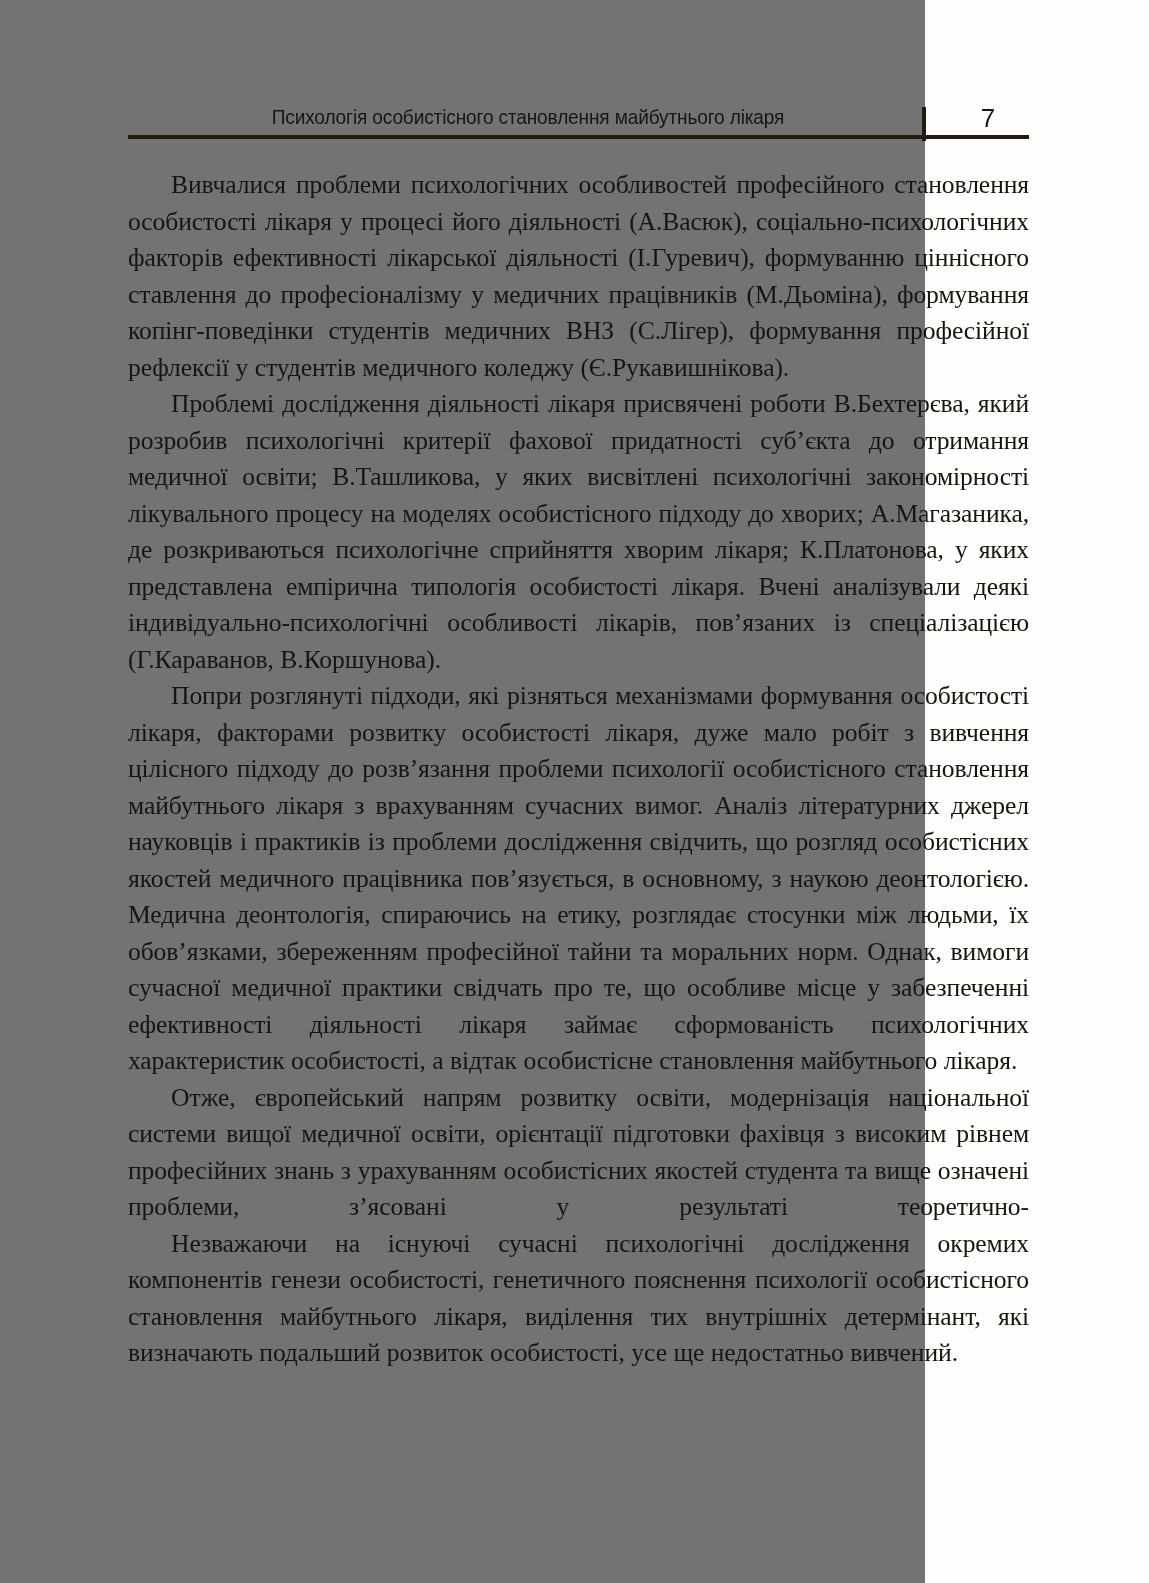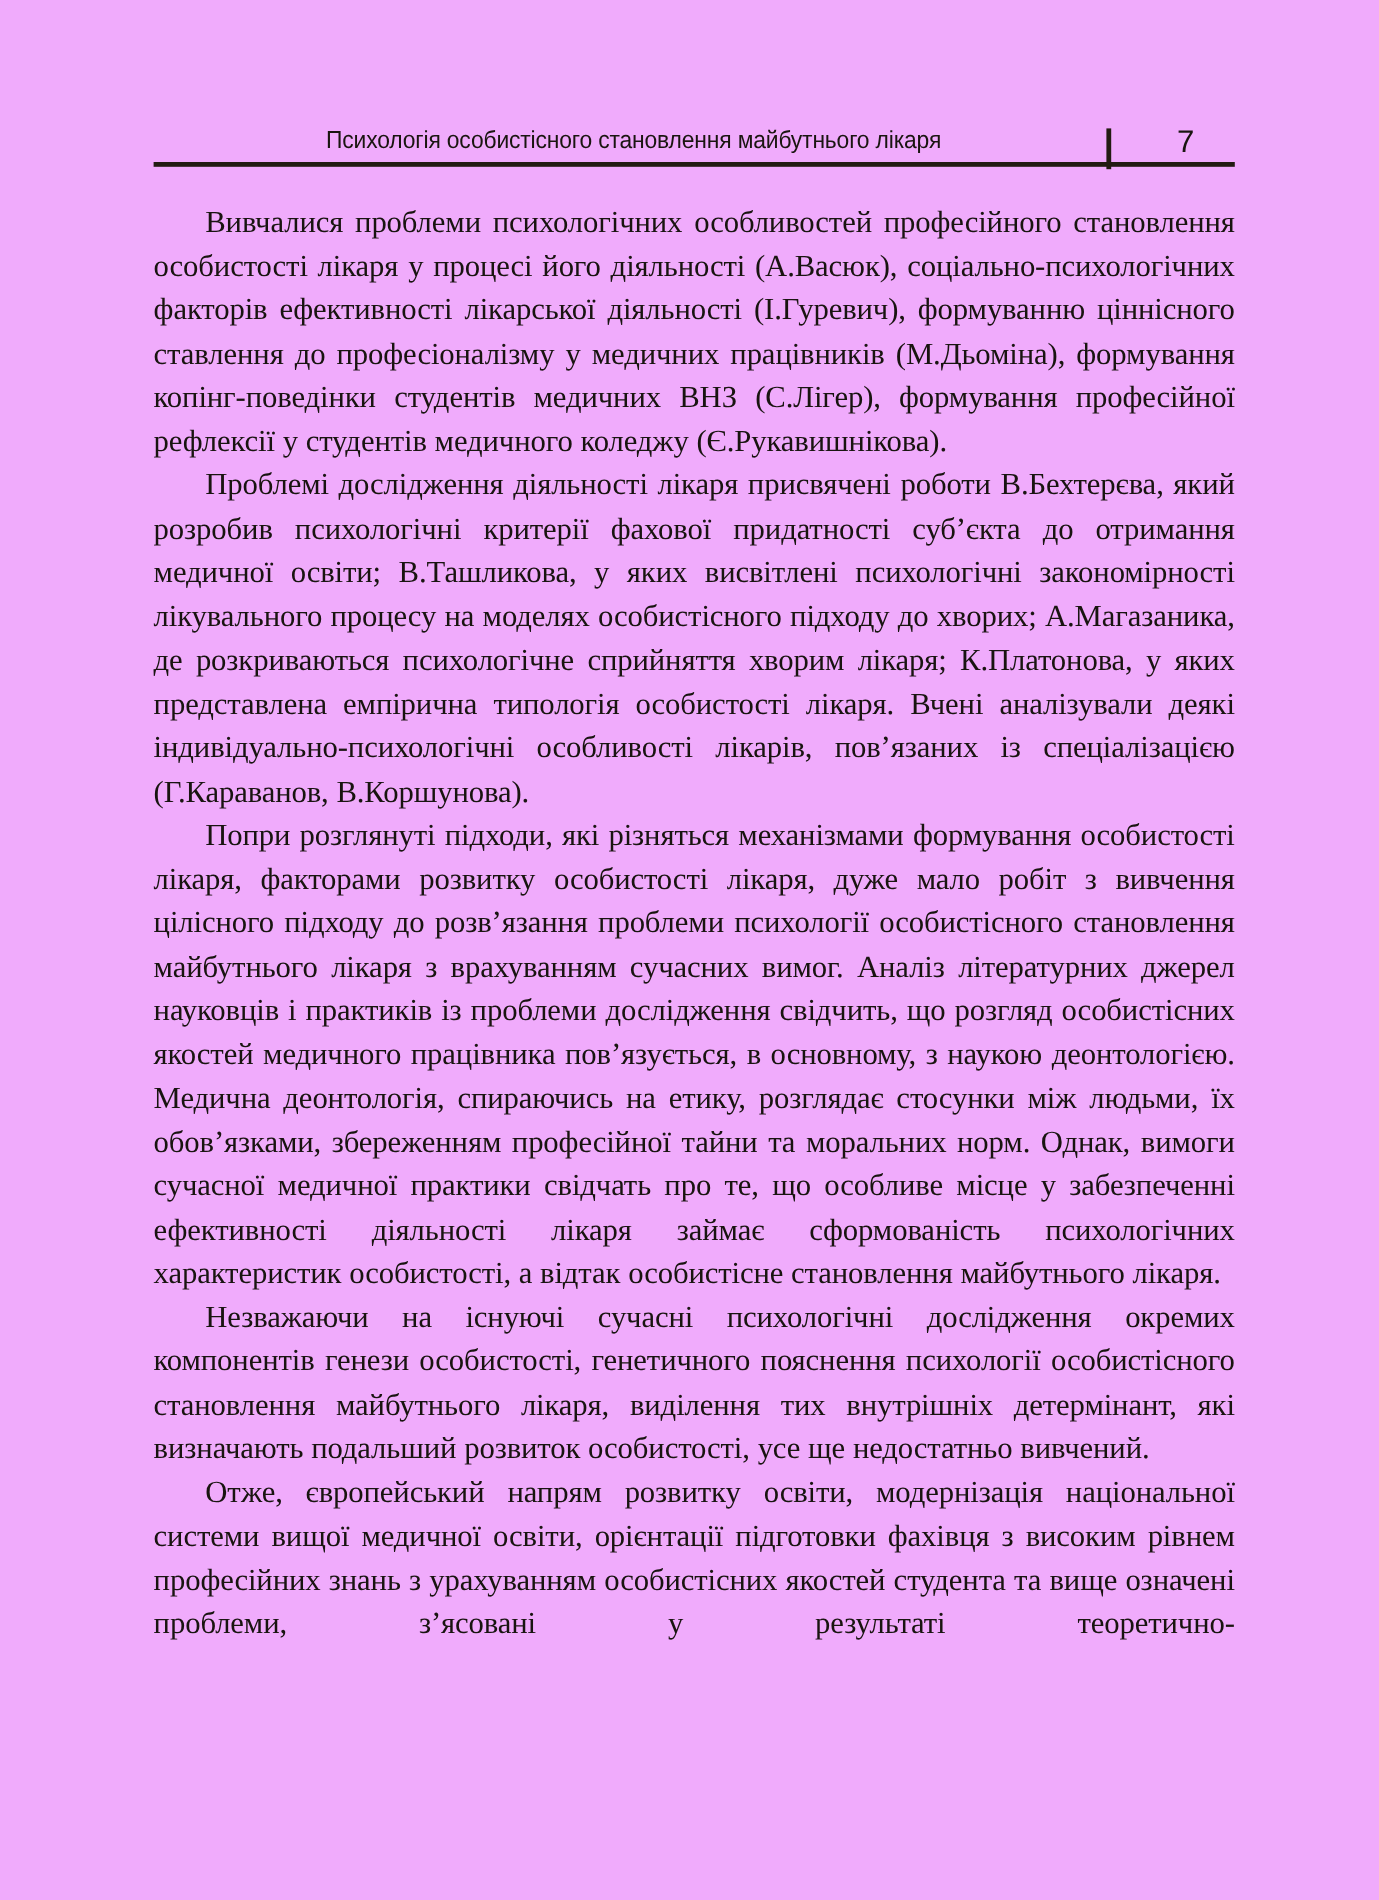--- a/index.html
+++ b/index.html
@@ -14,23 +14,23 @@
     font-family: "Liberation Serif", "DejaVu Serif", serif;
     color: #1a1510;
     overflow: hidden;
     position: relative;
   }
 
   .page {
     position: absolute;
     left: 0;
     top: 0;
-    width: 1149px;
+    width: 925px;
     height: 1583px;
-    background: #f0abfc;
+    background: #737373;
   }
 
   
   .header {
     position: absolute;
     left: 128px;
     top: 104px;
     width: 901px;
     height: 44px;
   }
@@ -112,17 +112,17 @@
     <div class="header-title">Психологія особистісного становлення майбутнього лікаря</div>
     <div class="header-rule"></div>
     <div class="header-tick"></div>
     <div class="header-pagenum">7</div>
   </div>
 
   <div class="body-text">
     <p class="para">Вивчалися проблеми психологічних особливостей професійного становлення особистості лікаря у процесі його діяльності (А.Васюк), соціально-психологічних факторів ефективності лікарської діяльності (І.Гуревич), формуванню ціннісного ставлення до професіоналізму у медичних працівників (М.Дьоміна), формування копінг-поведінки студентів медичних ВНЗ (С.Лігер), формування професійної рефлексії у студентів медичного коледжу (Є.Рукавишнікова).</p>
     <p class="para">Проблемі дослідження діяльності лікаря присвячені роботи В.Бехтерєва, який розробив психологічні критерії фахової придатності суб’єкта до отримання медичної освіти; В.Ташликова, у яких висвітлені психологічні закономірності лікувального процесу на моделях особистісного підходу до хворих; А.Магазаника, де розкриваються психологічне сприйняття хворим лікаря; К.Платонова, у яких представлена емпірична типологія особистості лікаря. Вчені аналізували деякі індивідуально-психологічні особливості лікарів, пов’язаних із спеціалізацією (Г.Караванов, В.Коршунова).</p>
     <p class="para">Попри розглянуті підходи, які різняться механізмами формування особистості лікаря, факторами розвитку особистості лікаря, дуже мало робіт з вивчення цілісного підходу до розв’язання проблеми психології особистісного становлення майбутнього лікаря з врахуванням сучасних вимог. Аналіз літературних джерел науковців і практиків із проблеми дослідження свідчить, що розгляд особистісних якостей медичного працівника пов’язується, в основному, з наукою деонтологією. Медична деонтологія, спираючись на етику, розглядає стосунки між людьми, їх обов’язками, збереженням професійної тайни та моральних норм. Однак, вимоги сучасної медичної практики свідчать про те, що особливе місце у забезпеченні ефективності діяльності лікаря займає сформованість психологічних характеристик особистості, а відтак особистісне становлення майбутнього лікаря.</p>
+    <p class="para stretch-last">Отже, європейський напрям розвитку освіти, модернізація національної системи вищої медичної освіти, орієнтації підготовки фахівця з високим рівнем професійних знань з урахуванням особистісних якостей студента та вище означені проблеми, з’ясовані у результаті теоретично-</p>
     <p class="para">Незважаючи на існуючі сучасні психологічні дослідження окремих компонентів генези особистості, генетичного пояснення психології особистісного становлення майбутнього лікаря, виділення тих внутрішніх детермінант, які визначають подальший розвиток особистості, усе ще недостатньо вивчений.</p>
-    <p class="para stretch-last">Отже, європейський напрям розвитку освіти, модернізація національної системи вищої медичної освіти, орієнтації підготовки фахівця з високим рівнем професійних знань з урахуванням особистісних якостей студента та вище означені проблеми, з’ясовані у результаті теоретично-</p>
   </div>
 
 </div>
 
 </body></html>

